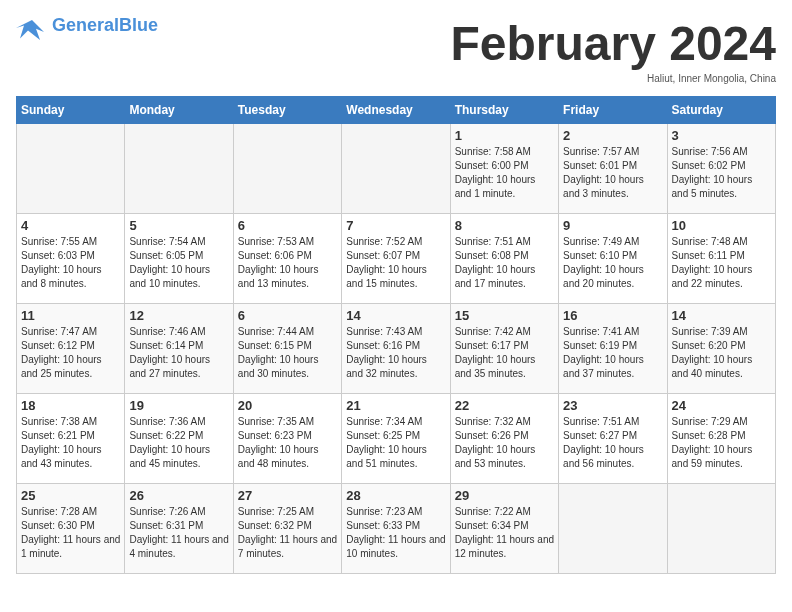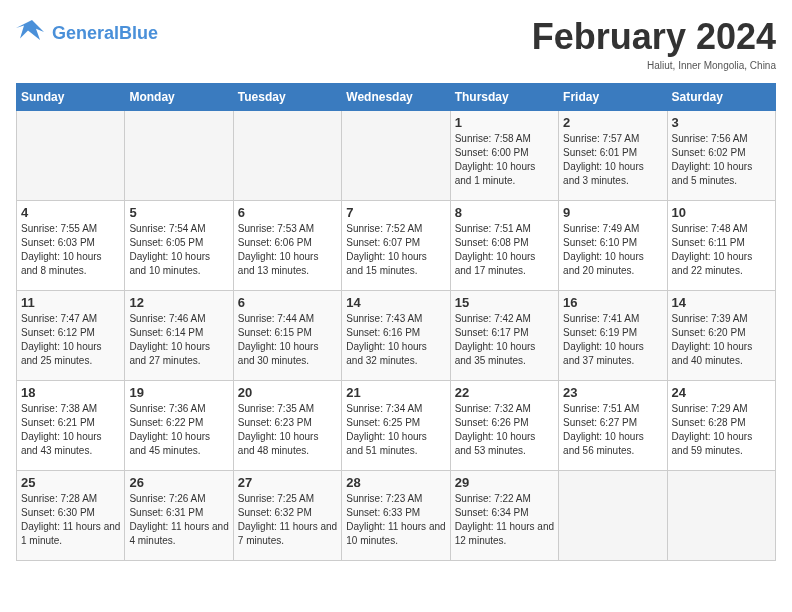--- a/index.html
+++ b/index.html
@@ -11,41 +11,41 @@
       padding: 16px;
     }
     .header {
       display: flex;
       justify-content: space-between;
       align-items: flex-start;
       margin-bottom: 12px;
     }
     .logo {
       display: flex;
-      align-items: flex-end;
+      align-items: flex-start;
       gap: 4px;
     }
     .logo-text {
       font-size: 18px;
       font-weight: bold;
       color: #333;
       line-height: 1.1;
     }
     .logo-text span {
       color: #4a90d9;
     }
     .logo-bird {
       width: 32px;
       height: 28px;
     }
     .title-block {
       text-align: right;
     }
     .month-title {
-      font-size: 36px;
+      font-size: 48px;
       font-weight: bold;
       color: #333;
     }
     .location {
       font-size: 10px;
       color: #555;
       margin-top: 2px;
     }
     table {
       width: 100%;

